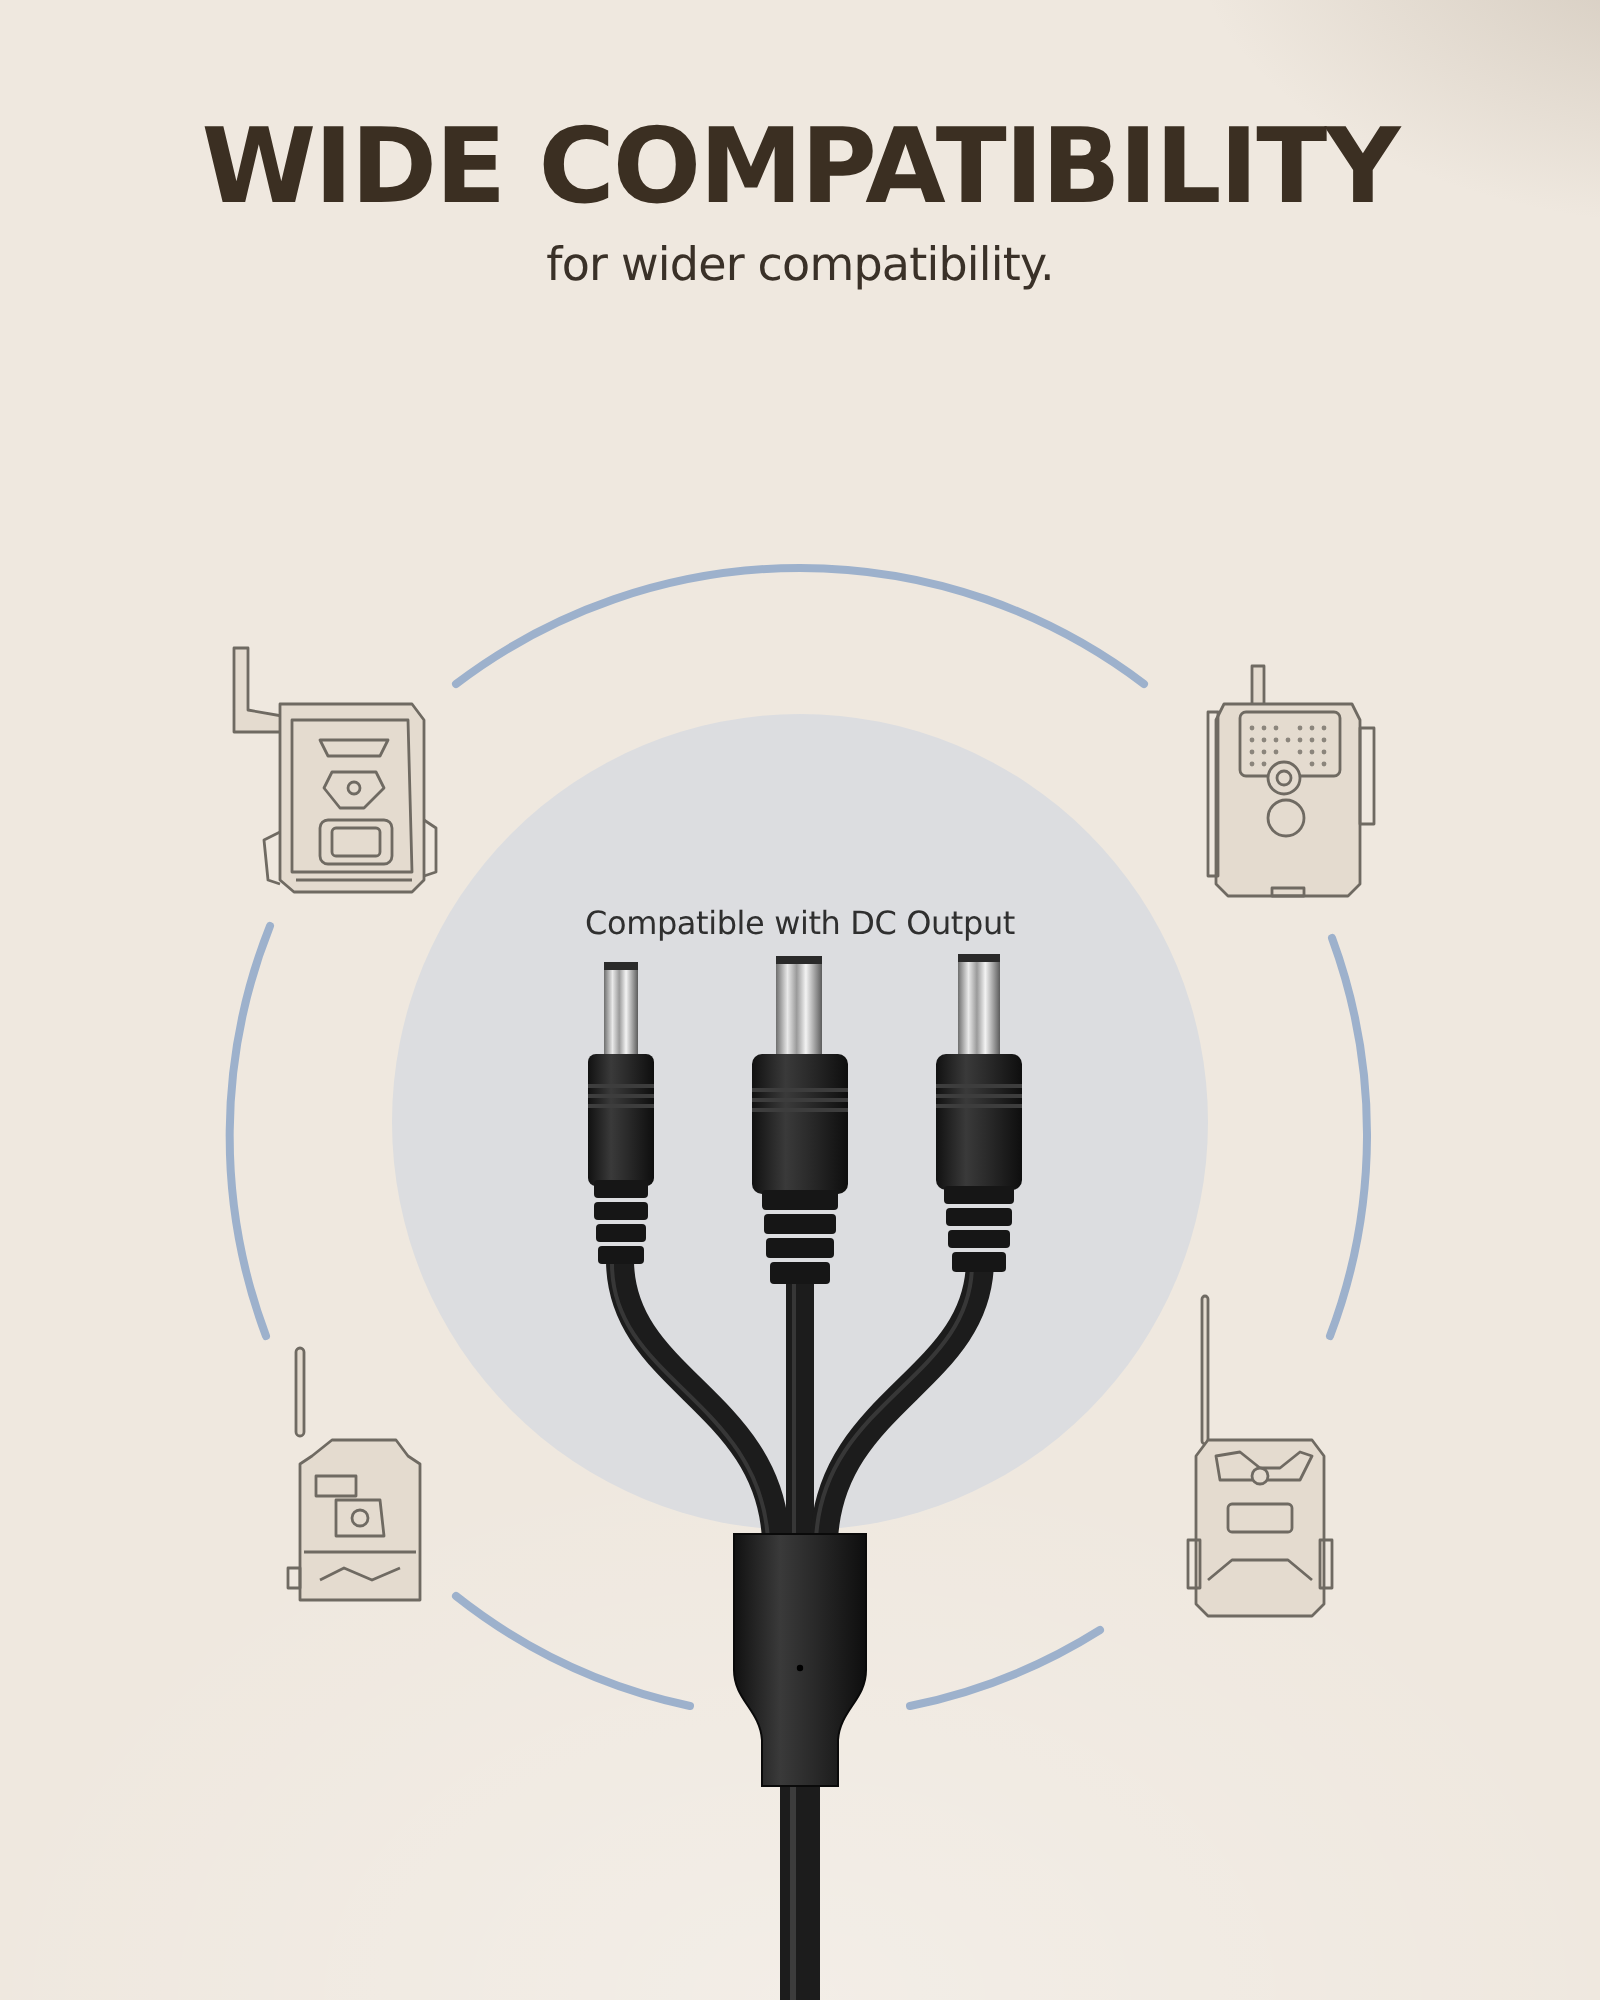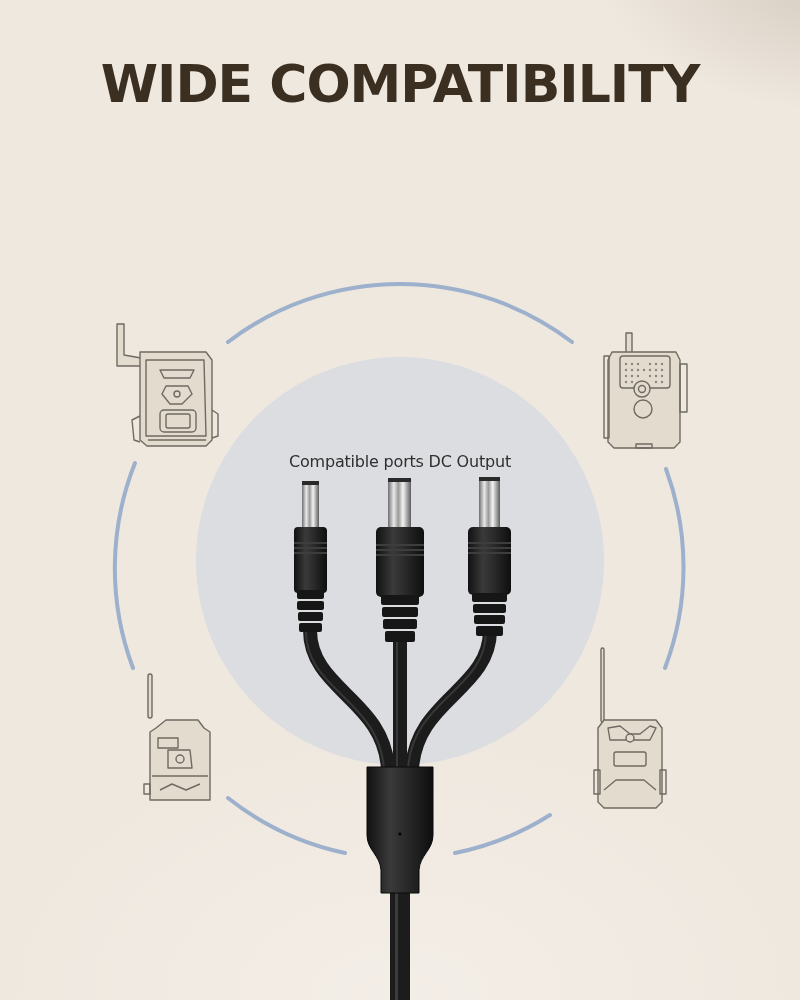--- a/index.html
+++ b/index.html
@@ -34,20 +34,21 @@
     font-family: "DejaVu Sans", sans-serif; font-size: 16px; letter-spacing: -0.2px;
   }
 </style>
 </head>
 <body>
 
 <div class="bg-shade"></div>
 
 <div class="headline">WIDE COMPATIBILITY</div>
 <div class="sub">
+  <span>for wider compatibility.</span>
 </div>
 
 <svg class="art" width="800" height="1000" viewBox="0 0 800 1000">
   <defs>
     <linearGradient id="metal" x1="0" x2="1" y1="0" y2="0">
       <stop offset="0" stop-color="#6e6e6e"></stop>
       <stop offset="0.25" stop-color="#e9e9e9"></stop>
       <stop offset="0.45" stop-color="#9a9a9a"></stop>
       <stop offset="0.65" stop-color="#f3f3f3"></stop>
       <stop offset="1" stop-color="#5c5c5c"></stop>
@@ -205,13 +206,13 @@
     <path d="M604 720 L656 720 L662 728 L662 802 L656 808 L604 808 L598 802 L598 728 Z"></path>
     <path d="M608 728 L620 726 L630 734 L640 734 L650 726 L656 728 L650 740 L610 740 Z" fill="none"></path>
     <circle cx="630" cy="738" r="4"></circle>
     <rect x="614" y="752" width="32" height="14" rx="2" fill="none"></rect>
     <path d="M604 790 L616 780 L644 780 L656 790" fill="none"></path>
     <rect x="594" y="770" width="6" height="24" fill="none"></rect>
     <rect x="660" y="770" width="6" height="24" fill="none"></rect>
   </g>
 </svg>
 
-<div class="caption">Compatible ports DC Output</div>
+<div class="caption">Compatible with DC Output</div>
 
 </body></html>

